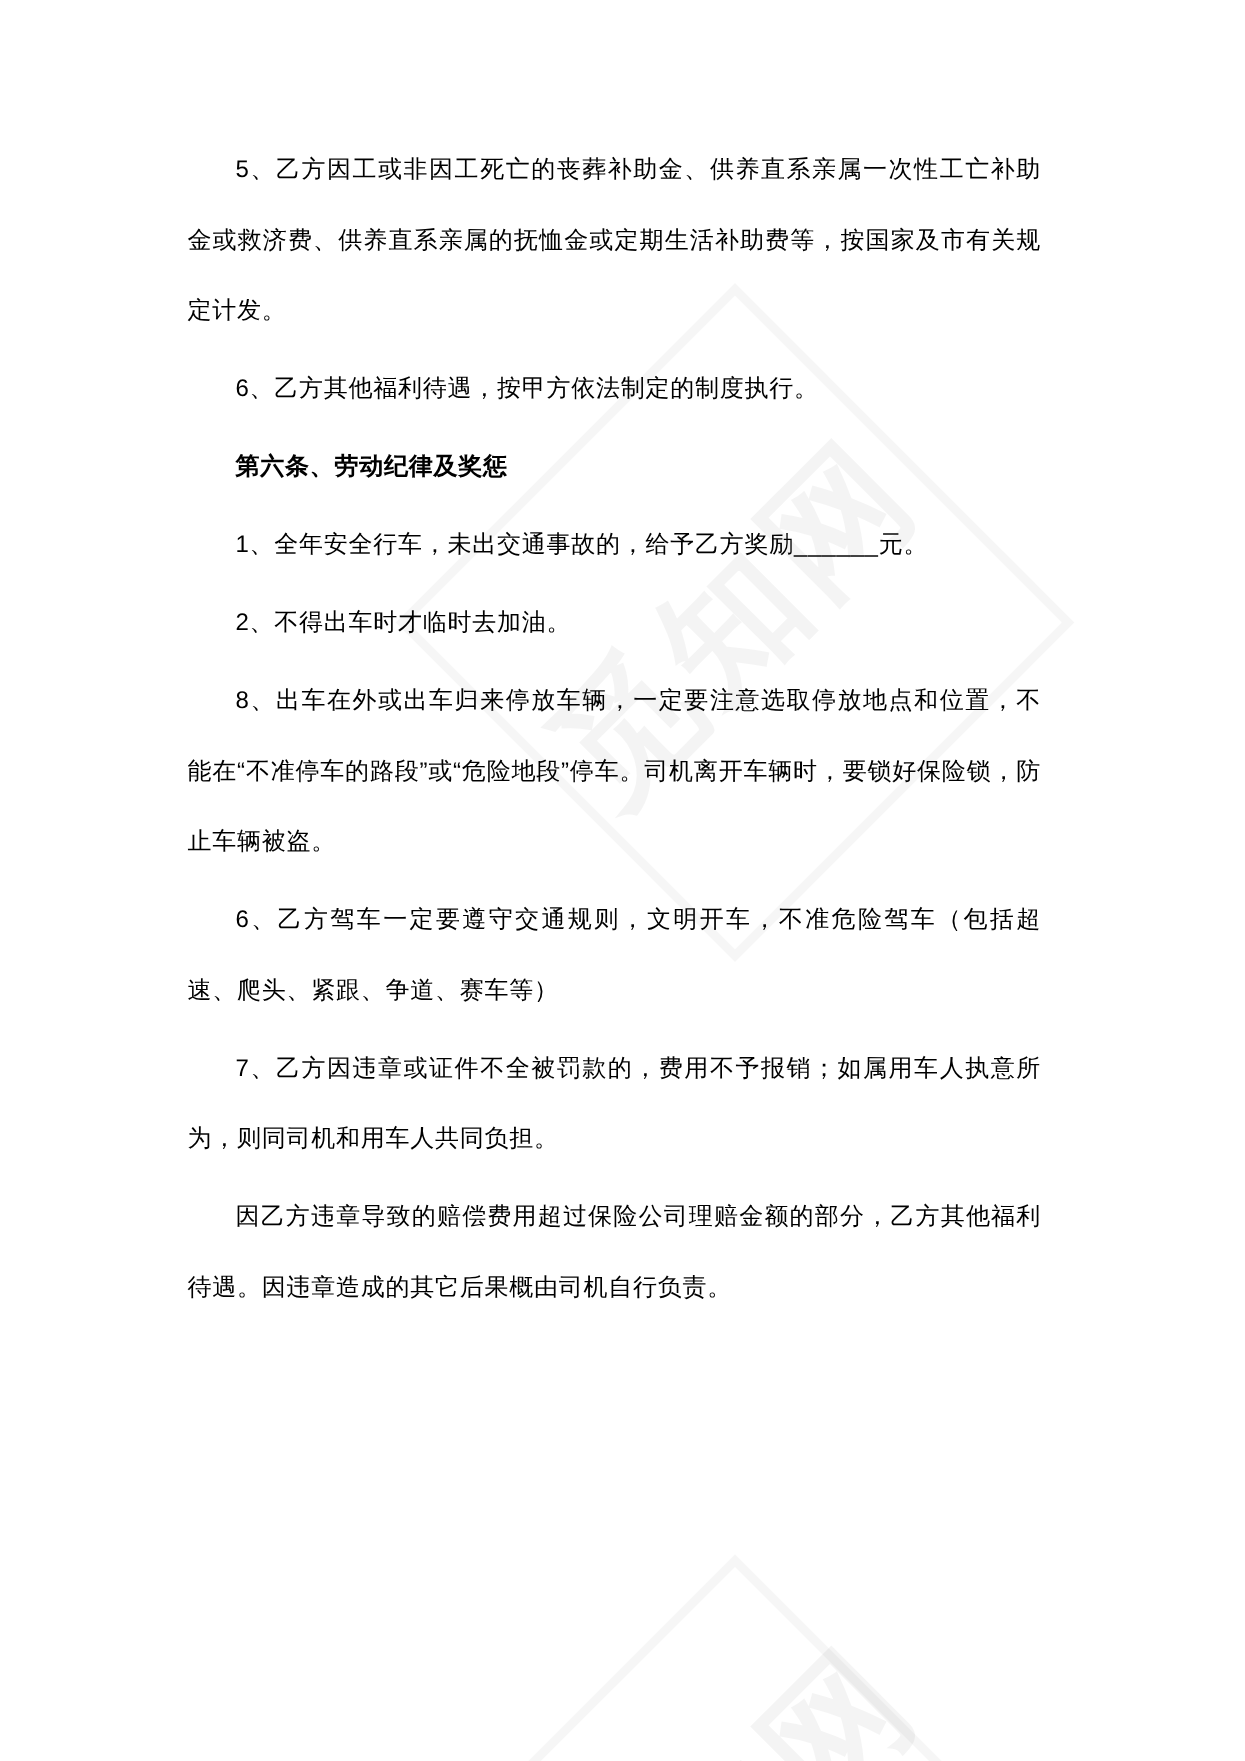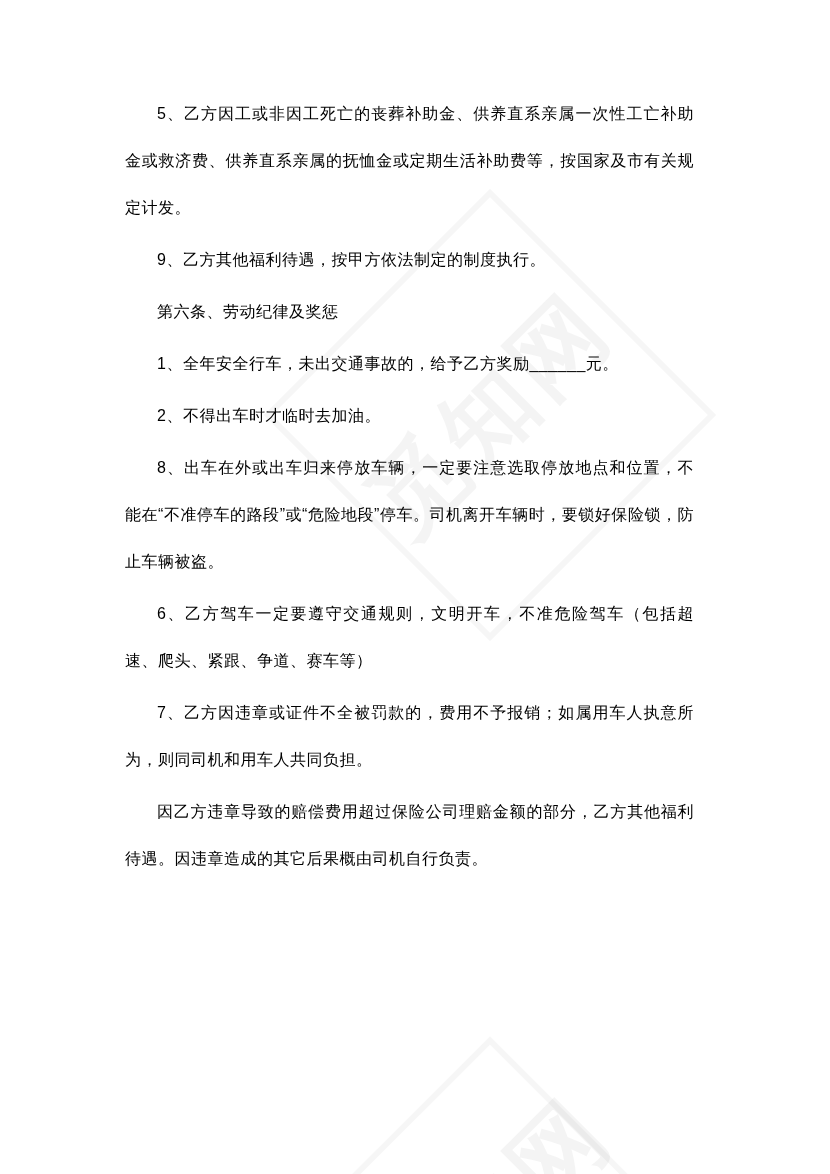--- a/index.html
+++ b/index.html
@@ -27,21 +27,21 @@
   .para {
     margin: 0 14px 5px 0;
     font-size: 16px;
     line-height: 47px;
     text-align: justify;
     text-indent: 2em;
     letter-spacing: 0.5px;
     word-break: break-all;
   }
   .para.heading {
-    font-weight: normal;
+    font-weight: bold;
   }
   .watermark {
     position: absolute;
     z-index: 1;
     pointer-events: none;
     transform: rotate(-45deg);
     color: rgba(0, 0, 0, 0.045);
     font-weight: bold;
     text-align: center;
     user-select: none;
@@ -85,21 +85,21 @@
   </div>
 
   <div class="watermark wm-bottom">
     <div class="wm-box">
       <span class="wm-text">觅知网</span>
     </div>
   </div>
 
   <div class="content" id="content">
       <p class="para">5、乙方因工或非因工死亡的丧葬补助金、供养直系亲属一次性工亡补助金或救济费、供养直系亲属的抚恤金或定期生活补助费等，按国家及市有关规定计发。</p>
-      <p class="para">9、乙方其他福利待遇，按甲方依法制定的制度执行。</p>
+      <p class="para">6、乙方其他福利待遇，按甲方依法制定的制度执行。</p>
       <p class="para heading">第六条、劳动纪律及奖惩</p>
       <p class="para">1、全年安全行车，未出交通事故的，给予乙方奖励______元。</p>
       <p class="para">2、不得出车时才临时去加油。</p>
       <p class="para">8、出车在外或出车归来停放车辆，一定要注意选取停放地点和位置，不能在“不准停车的路段”或“危险地段”停车。司机离开车辆时，要锁好保险锁，防止车辆被盗。</p>
       <p class="para">6、乙方驾车一定要遵守交通规则，文明开车，不准危险驾车（包括超速、爬头、紧跟、争道、赛车等）</p>
       <p class="para">7、乙方因违章或证件不全被罚款的，费用不予报销；如属用车人执意所为，则同司机和用车人共同负担。</p>
       <p class="para">因乙方违章导致的赔偿费用超过保险公司理赔金额的部分，乙方其他福利待遇。因违章造成的其它后果概由司机自行负责。</p>
     </div>
 
 </div>

